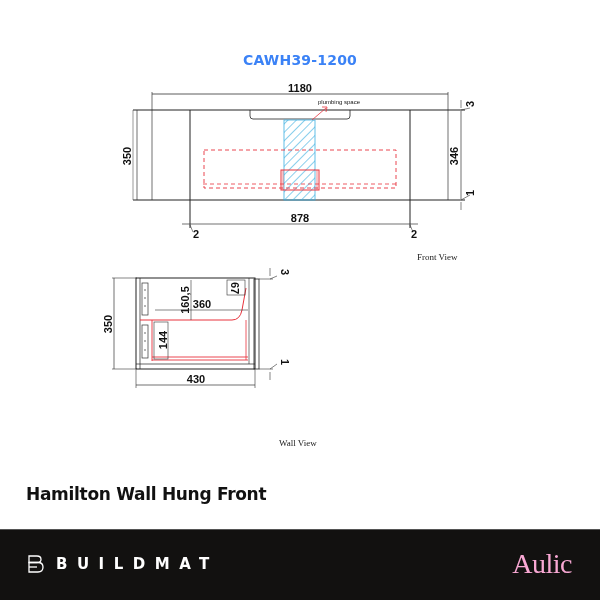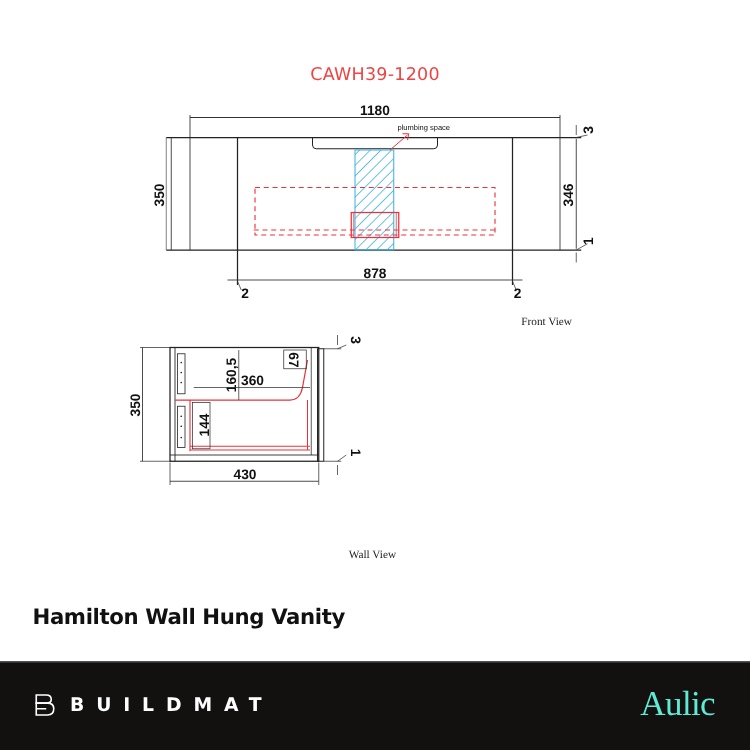--- a/index.html
+++ b/index.html
@@ -1,27 +1,27 @@
 <!DOCTYPE html>
 <html><head>
 <meta charset="utf-8">
 <style>
   html,body{margin:0;padding:0;background:#fff;}
   body{width:600px;height:600px;position:relative;overflow:hidden;font-family:"Liberation Sans",sans-serif;}
-  .model{position:absolute;left:0;width:600px;top:52px;text-align:center;font-size:14px;color:#ef4444;font-family:"DejaVu Sans",sans-serif;letter-spacing:0.2px;}
+  .model{position:absolute;left:0;width:600px;top:52px;text-align:center;font-size:14px;color:#3b82f6;font-family:"DejaVu Sans",sans-serif;letter-spacing:0.2px;font-weight:bold;}
   svg.drawing{position:absolute;left:0;top:0;}
   .dimtext{font-family:"Liberation Sans",sans-serif;font-weight:bold;font-size:11px;fill:#111;}
   .small{font-family:"Liberation Sans",sans-serif;font-size:6px;fill:#111;}
   .view-label{position:absolute;font-size:9px;color:#222;font-family:Liberation Serif, serif;}
   .title{position:absolute;left:26px;top:484px;font-size:17px;font-weight:bold;color:#111;font-family:"DejaVu Sans",sans-serif;letter-spacing:-0.3px;}
   .footer{position:absolute;left:0;top:529px;width:600px;height:71px;background:#121110;border-top:1px solid #555;}
   .logo-left{position:absolute;left:28px;top:25px;display:flex;align-items:center;}
   .logo-mark{width:16px;height:18px;margin-right:12px;}
   .logo-word{color:#fff;font-family:"DejaVu Sans",sans-serif;font-weight:bold;font-size:15px;letter-spacing:9.5px;}
-  .logo-right{position:absolute;right:28px;top:18px;color:#5eead4;font-family:"Liberation Serif",serif;font-size:28px;font-weight:normal;letter-spacing:-0.5px;}
+  .logo-right{position:absolute;right:28px;top:18px;color:#f9a8d4;font-family:"Liberation Serif",serif;font-size:28px;font-weight:normal;letter-spacing:-0.5px;}
 </style>
 </head>
 <body>
 
 <div class="model">CAWH39-1200</div>
 
 <svg class="drawing" width="600" height="470" viewBox="0 0 600 470" xmlns="http://www.w3.org/2000/svg">
   <defs>
     <pattern id="hatch" patternUnits="userSpaceOnUse" width="6" height="6" patternTransform="rotate(45)">
       <line x1="0" y1="0" x2="0" y2="6" stroke="#3aaee0" stroke-width="1.2"></line>
@@ -131,21 +131,21 @@
     <line x1="259" y1="369" x2="273" y2="369" stroke="#333" stroke-width="0.6"></line>
     <line x1="270" y1="372" x2="270" y2="380" stroke="#333" stroke-width="0.6"></line>
     <line x1="270" y1="369" x2="277" y2="364" stroke="#333" stroke-width="0.6"></line>
     <text class="dimtext" transform="translate(281,362) rotate(90)" text-anchor="middle">1</text>
   </g>
 </svg>
 
 <div class="view-label" style="left:417px;top:252px;">Front View</div>
 <div class="view-label" style="left:279px;top:438px;">Wall View</div>
 
-<div class="title">Hamilton Wall Hung Vanity</div>
+<div class="title">Hamilton Wall Hung Front</div>
 
 <div class="footer">
   <div class="logo-left">
     <svg class="logo-mark" viewBox="0 0 16 18">
       <path d="M1,1 L9,1 Q13,1 13,4.5 Q13,7.5 9,7.5 L1,7.5 Z" fill="none" stroke="#fff" stroke-width="1.3"></path>
       <path d="M1,7.5 L10,7.5 Q15,7.5 15,12 Q15,17 10,17 L1,17 Z" fill="none" stroke="#fff" stroke-width="1.3"></path>
       <line x1="1" y1="12" x2="9" y2="12" stroke="#fff" stroke-width="1.3"></line>
     </svg>
     <span class="logo-word">BUILDMAT</span>
   </div>

